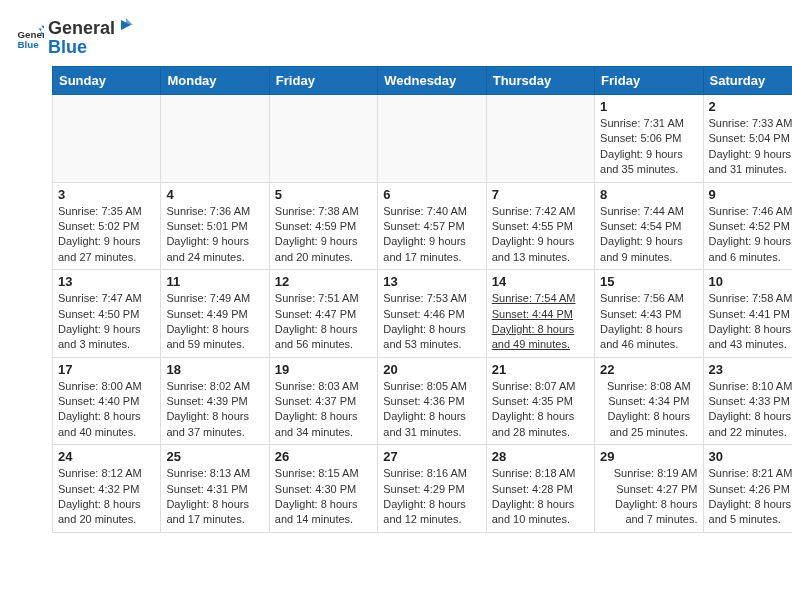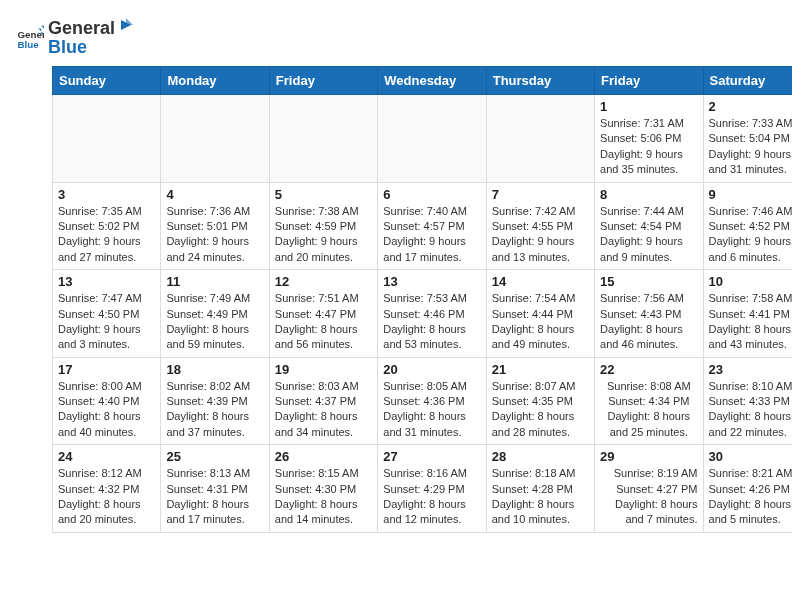--- a/index.html
+++ b/index.html
@@ -207,21 +207,21 @@
 Daylight: 8 hours and 56 minutes.</div>
         </td>
         <td>
           <span class="day-number">13</span>
           <div class="day-info" style="white-space: pre-line;">Sunrise: 7:53 AM
 Sunset: 4:46 PM
 Daylight: 8 hours and 53 minutes.</div>
         </td>
         <td>
           <span class="day-number">14</span>
-          <div class="day-info" style="white-space: pre-line;">Sunrise: 7:54 AM
+          <div class="day-info" style="white-space: pre-line; text-decoration: underline;">Sunrise: 7:54 AM
 Sunset: 4:44 PM
 Daylight: 8 hours and 49 minutes.</div>
         </td>
         <td>
           <span class="day-number">15</span>
           <div class="day-info" style="white-space: pre-line;">Sunrise: 7:56 AM
 Sunset: 4:43 PM
 Daylight: 8 hours and 46 minutes.</div>
         </td>
         <td>

